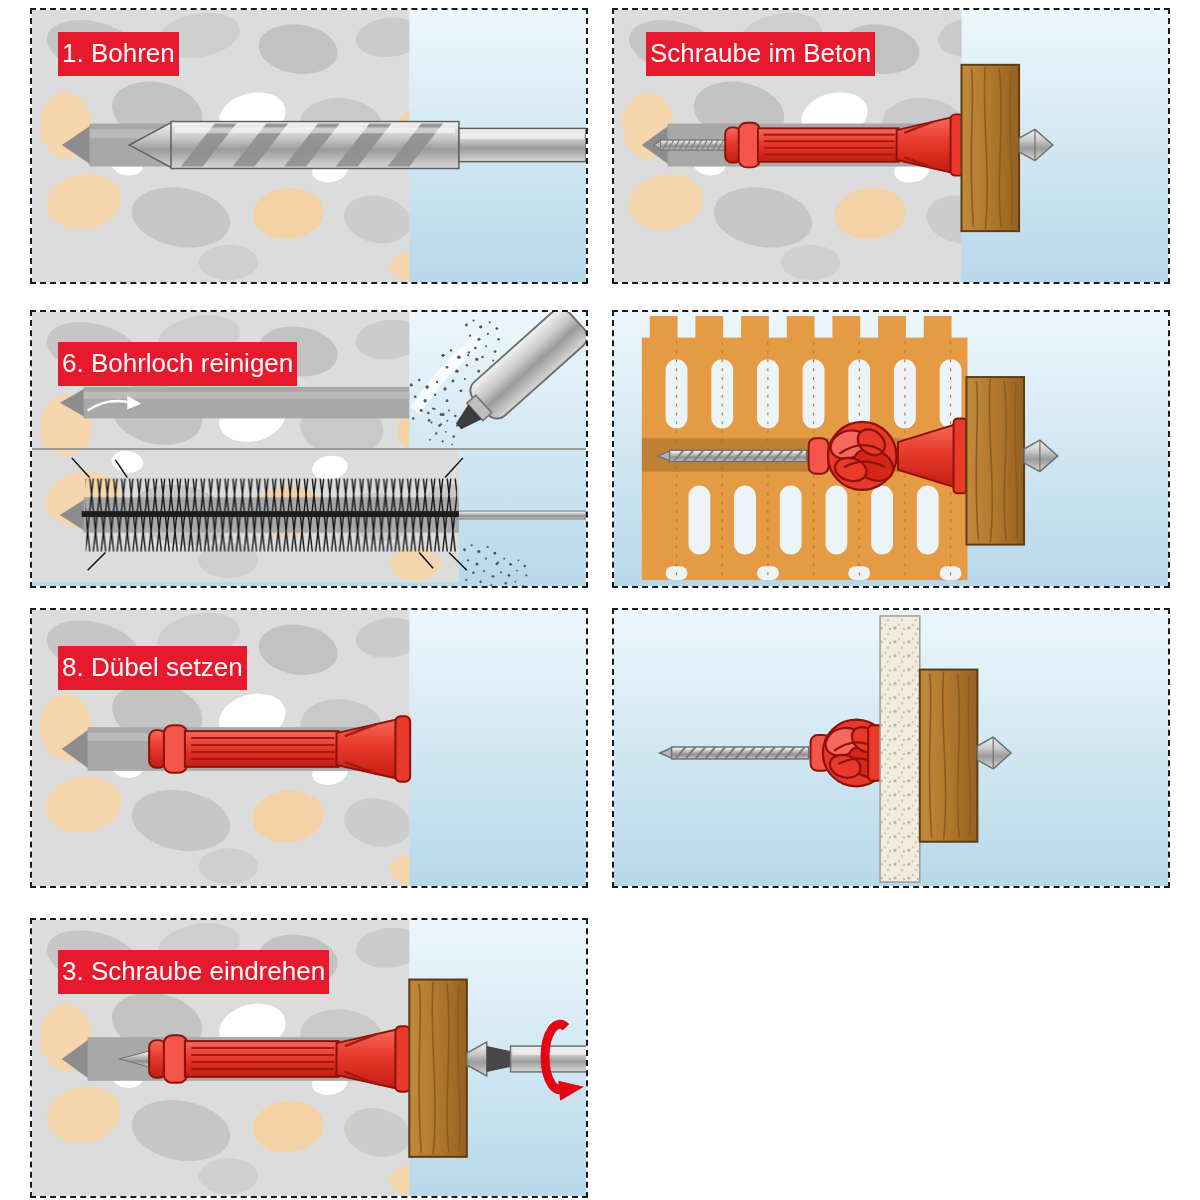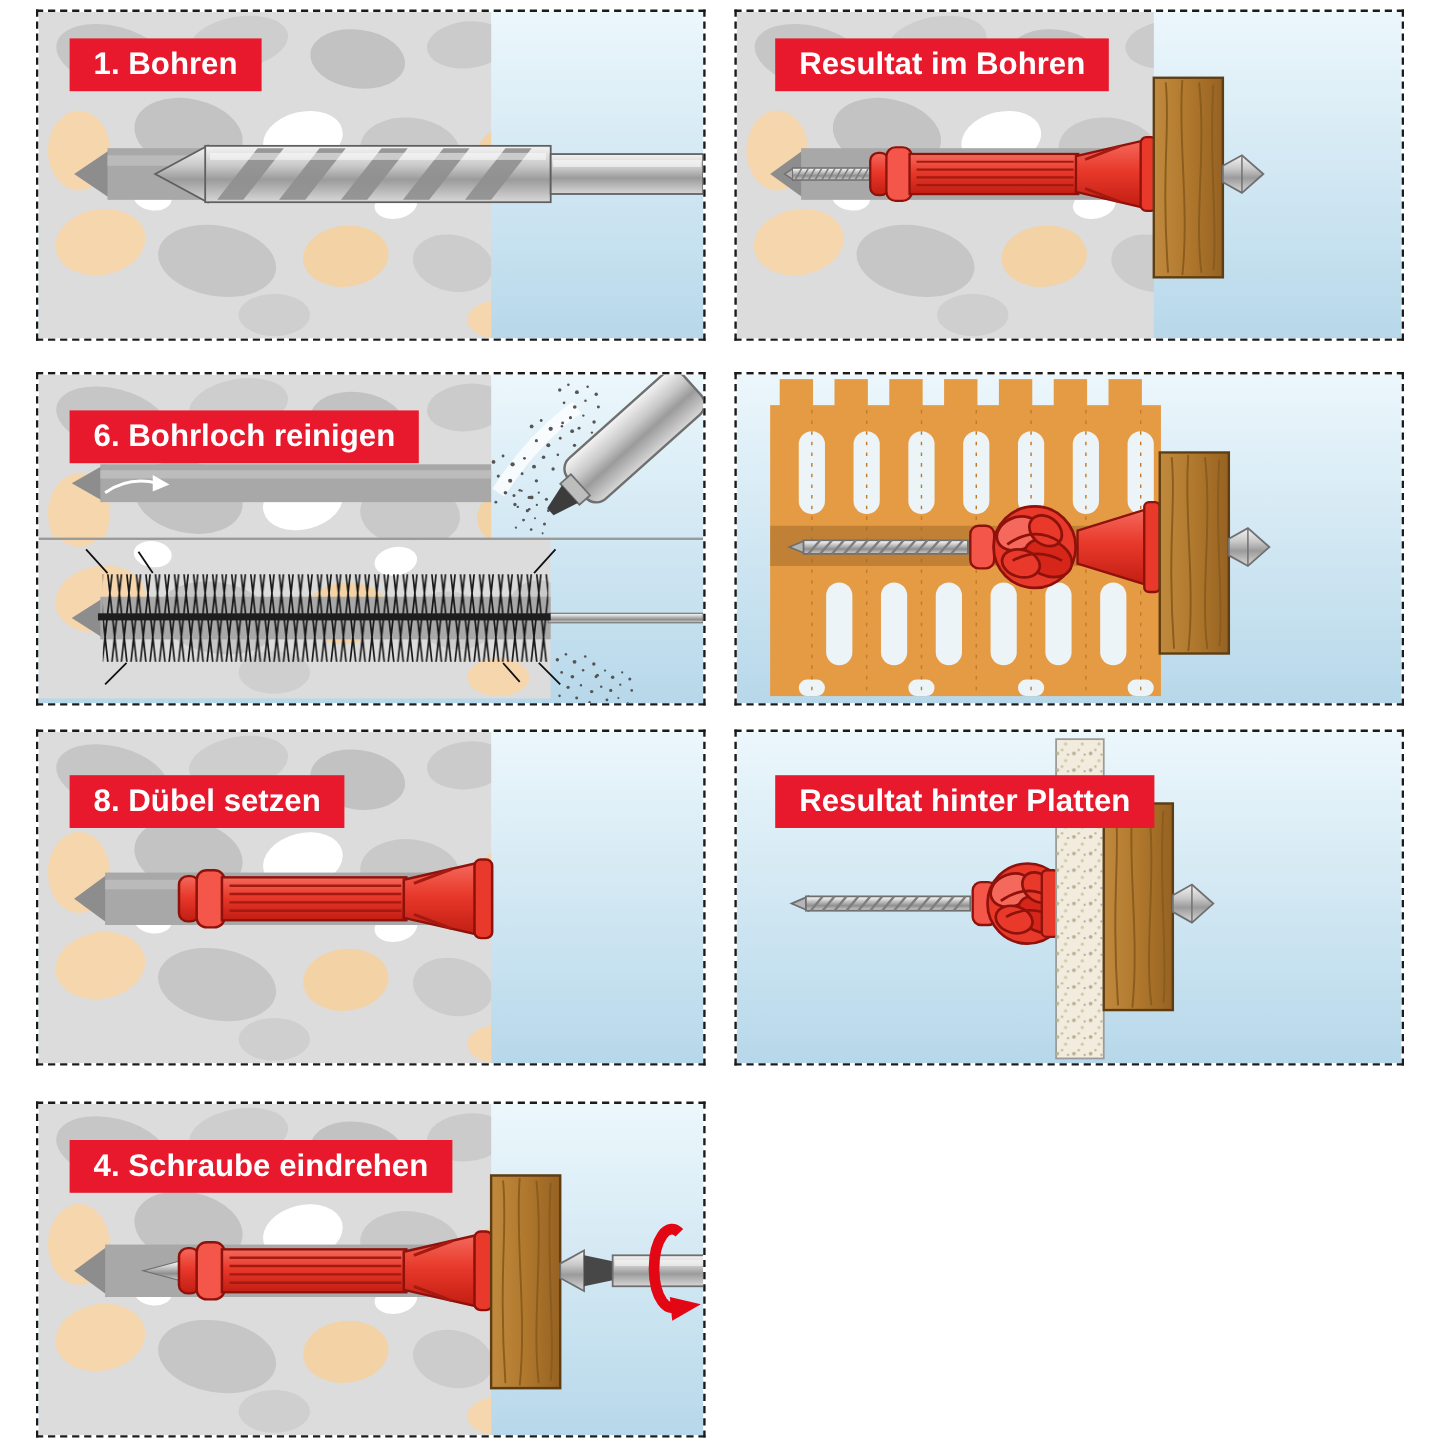--- a/index.html
+++ b/index.html
@@ -2,21 +2,21 @@
 <html style="--label-bg: #e8192c; --label-text: #ffffff; --anchor-red: #e8392b; --anchor-red-dark: #8e120b; --wood-brown: #b0782d; --brick-orange: #e59a44; --sky-blue: #bcdcee; --concrete-gray: #dcdcdc; --stone-peach: #f6d6ac; --steel-gray: #9e9e9e;"><head>
 <meta charset="utf-8">
 <style>
   *{box-sizing:border-box}
   html,body{margin:0;padding:0;background:#ffffff}
   body{font-family:"Liberation Sans",sans-serif}
   .stage{position:relative;width:1200px;height:1200px;background:#ffffff;overflow:hidden}
   .panel{position:absolute;border:2px dashed #1b1b1b;background:#ffffff;overflow:hidden}
   .panel svg{position:absolute;left:0;top:0;width:100%;height:100%;display:block}
   .label{position:absolute;left:26px;top:22px;background:var(--label-bg,#e8192c);color:var(--label-text,#ffffff);
-         font-weight:700;font-size:26px;line-height:1;padding:8px 20px 10px;white-space:nowrap;z-index:3}
+         font-weight:400;font-size:26px;line-height:1;padding:8px 4px 10px;white-space:nowrap;z-index:3}
   #p1{left:30px;top:8px;width:558px;height:276px}
   #p2{left:30px;top:310px;width:558px;height:278px}
   #p3{left:30px;top:608px;width:558px;height:280px}
   #p4{left:30px;top:918px;width:558px;height:280px}
   #r1{left:612px;top:8px;width:558px;height:276px}
   #r2{left:612px;top:310px;width:558px;height:278px}
   #r3{left:612px;top:608px;width:558px;height:280px}
   #p2 .label{top:30px}
   #p3 .label{top:36px}
   #p4 .label{top:30px}
@@ -283,21 +283,21 @@
           <use href="#wood" transform="scale(1,1.05)"></use>
         </g>
       <g transform="translate(438,140)">
         <path d="M0 -6 L20 -17 L20 17 L0 6 Z" fill="url(#metalH)" stroke="#6f6f6f" stroke-width="1.5"></path>
         <path d="M20 -13 L44 -8 L44 8 L20 13 Z" fill="#474747"></path>
         <rect x="44" y="-13" width="78" height="26" fill="url(#metalH)" stroke="#6f6f6f" stroke-width="1.5"></rect>
         <rect x="46" y="-9" width="74" height="5" fill="#ffffff" opacity="0.5"></rect>
         <use href="#rotArrow" transform="translate(88,-2)"></use>
       </g>
     </svg>
-    <div class="label"><span>4. Schraube eindrehen</span></div>
+    <div class="label"><span>3. Schraube eindrehen</span></div>
   </section>
 
   <section class="panel" id="r1">
     <svg viewBox="0 0 558 278" preserveAspectRatio="none">
       <clipPath id="cpr1">
           <rect x="0" y="0" width="350" height="278"></rect>
         </clipPath>
       <rect width="558" height="278" fill="url(#sky)"></rect>
       <g clip-path="url(#cpr1)">
           <use href="#concrete"></use>
@@ -312,21 +312,21 @@
       <g transform="translate(112,138) scale(0.97,0.95)">
           <use href="#anchor"></use>
         </g>
       <g transform="translate(350,56)">
           <use href="#wood"></use>
         </g>
       <g transform="translate(408,138)">
           <use href="#headCone"></use>
         </g>
     </svg>
-    <div class="label"><span>Resultat im Bohren</span></div>
+    <div class="label"><span>Schraube im Beton</span></div>
   </section>
 
   <section class="panel" id="r2">
     <svg viewBox="0 0 558 278" preserveAspectRatio="none">
       <rect width="558" height="278" fill="url(#sky)"></rect>
       <g>
         <rect x="28" y="26" width="328" height="246" fill="#e59a44"></rect>
         <rect x="36" y="4" width="28" height="24" fill="#e59a44"></rect>
           <rect x="82" y="4" width="28" height="24" fill="#e59a44"></rect>
         <rect x="128" y="4" width="28" height="24" fill="#e59a44"></rect>
@@ -393,16 +393,15 @@
         <rect x="268" y="6" width="40" height="268" fill="#f1ecdd" stroke="#9b9b9b" stroke-width="1.5"></rect>
         <rect x="268" y="6" width="40" height="268" fill="url(#speck)"></rect>
       </g>
       <g transform="translate(308,60)">
           <use href="#wood" transform="scale(1,1.02)"></use>
         </g>
       <g transform="translate(366,144)">
           <use href="#headCone"></use>
         </g>
     </svg>
-    <div class="label"><span>Resultat hinter Platten</span></div>
   </section>
 
 </div>
 
 </body></html>

